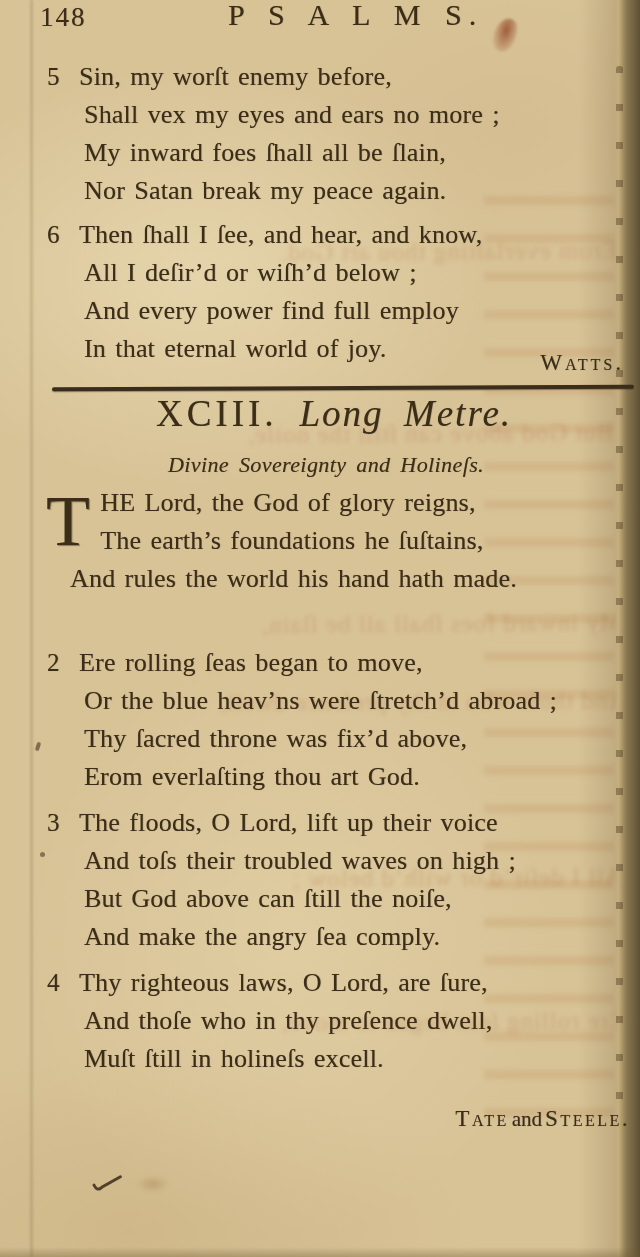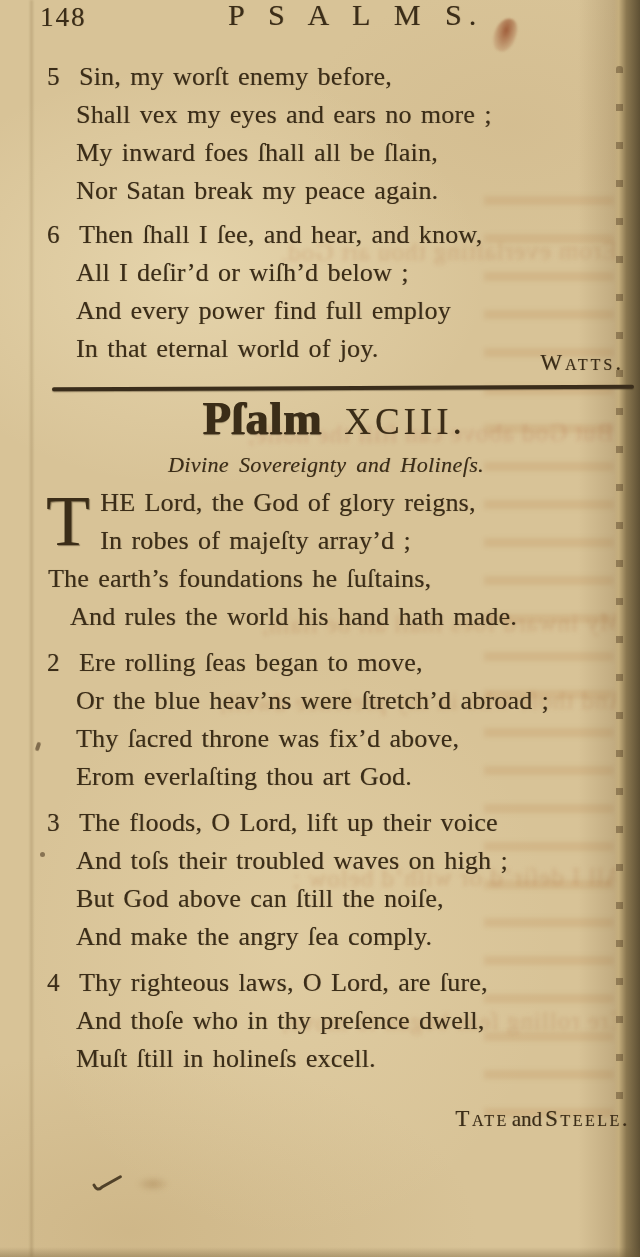--- a/index.html
+++ b/index.html
@@ -41,21 +41,21 @@
     background:rgba(70,50,28,.55);filter:blur(.4px);}
   .pen-mark{position:absolute;left:92px;top:1172px;transform:rotate(8deg);}
   
   .inked{text-shadow:.4px .4px .7px rgba(59,45,24,.45);}
   .pagenum{position:absolute;left:40px;top:2px;font-size:27px;letter-spacing:2px;}
   .running{position:absolute;left:228px;top:-2px;font-size:30px;letter-spacing:7px;word-spacing:3px;}
   .stanza{position:absolute;left:44px;width:580px;font-size:26px;line-height:38px;
     letter-spacing:.2px;word-spacing:2.5px;}
   .line{white-space:nowrap;}
   .num{display:inline-block;width:32px;padding-left:3px;font-size:25px;}
-  .cont{margin-left:32px;}
+  .cont{margin-left:40px;}
   .s5{top:58px;}  .s6{top:216px;}
   .s1{top:484px;} .s2{top:644px;} .s3{top:804px;} .s4{top:964px;}
   .dropcap{float:left;font-size:72px;line-height:64px;height:68px;margin:5px 10px 0 2px;
     text-shadow:1px 1px 1px rgba(59,45,24,.5);}
   .s1 .l3{margin-left:4px;} .s1 .l4{margin-left:26px;}
   .watts{position:absolute;top:350px;right:16px;font-variant:small-caps;
     font-size:23px;letter-spacing:3px;text-align:center;}
   .rule{position:absolute;top:386px;left:52px;width:582px;height:4px;background:#3a2d1b;
     border-radius:2px;transform:rotate(-.25deg);box-shadow:0 1px 1px rgba(58,45,27,.4);}
   .psalm-heading{position:absolute;top:392px;left:0;width:640px;display:flex;
@@ -112,29 +112,28 @@
     <div class="line cont">All I deſir’d or wiſh’d below ;</div>
     <div class="line cont">And every power find full employ</div>
     <div class="line cont">In that eternal world of joy.</div>
   </div>
 
   <div class="watts inked">Watts.</div>
 
   <div class="rule"></div>
 
   <div class="psalm-heading inked">
-    <span class="blackletter">Pſalm</span>
     <span class="psnum">XCIII.</span>
+    <span class="metre">Long Metre.</span>
   </div>
   <div class="subtitle inked">Divine Sovereignty and Holineſs.</div>
 
   <div class="stanza s1 inked">
     <span class="dropcap">T</span>
     <div class="line">HE Lord, the God of glory reigns,</div>
-    <div class="line">In robes of majeſty array’d ;</div>
     <div class="line l3">The earth’s foundations he ſuſtains,</div>
     <div class="line l4">And rules the world his hand hath made.</div>
   </div>
 
   <div class="stanza s2 inked">
     <div class="line"><span class="num">2</span><span>Ere rolling ſeas began to move,</span></div>
     <div class="line cont">Or the blue heav’ns were ſtretch’d abroad ;</div>
     <div class="line cont">Thy ſacred throne was fix’d above,</div>
     <div class="line cont">Erom everlaſting thou art God.</div>
   </div>

